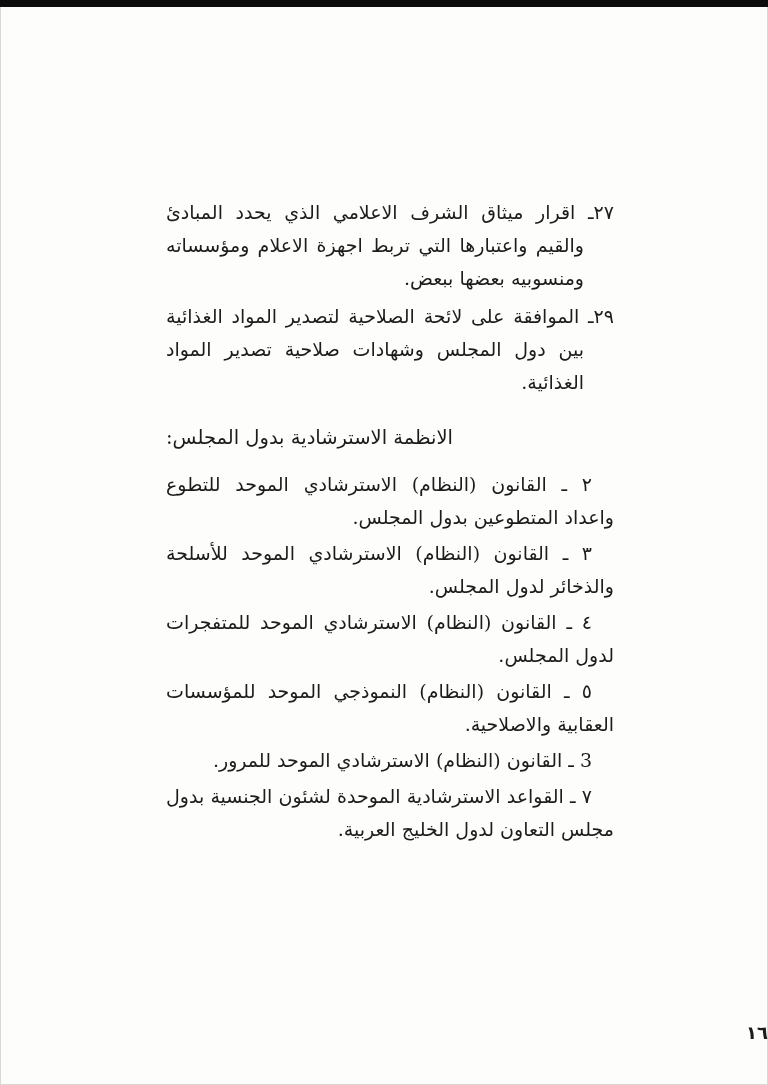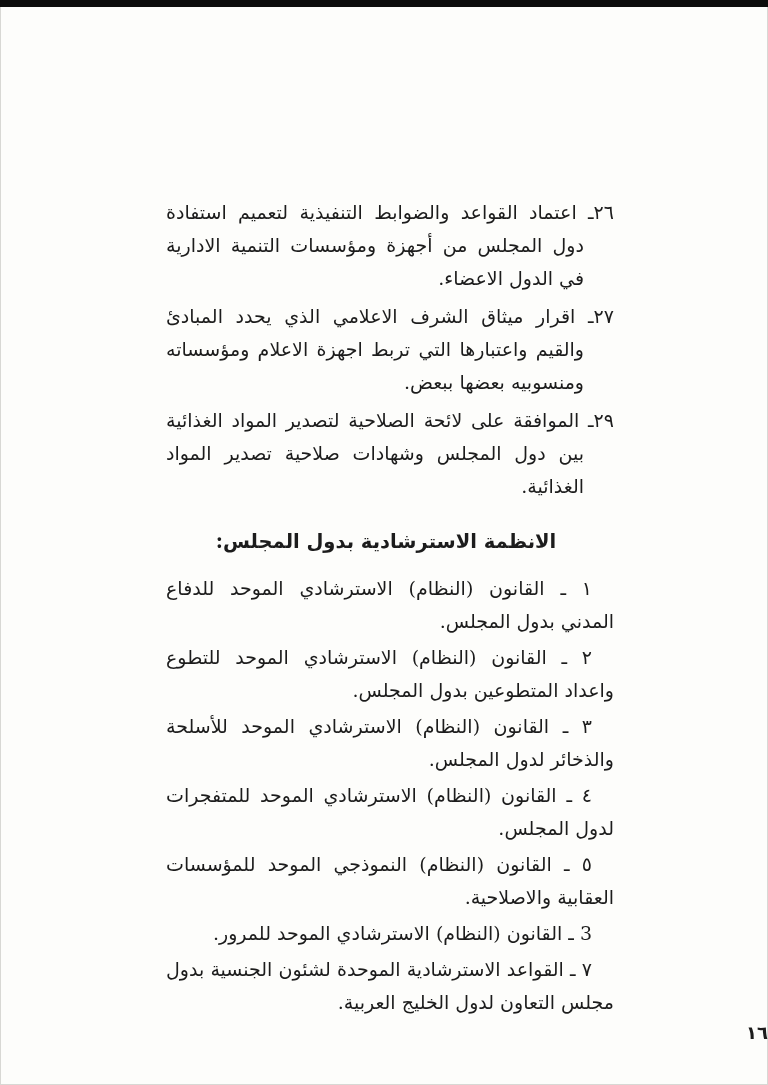--- a/index.html
+++ b/index.html
@@ -38,22 +38,22 @@
   .item {
     margin: 0 0 5px 0;
     text-align: justify;
     
     padding-right: 30px;
     text-indent: -30px;
   }
   .heading {
     margin: 22px 8px 14px 0;
     font-size: 19.5px;
-    font-weight: bold;
-    text-align: center;
+    font-weight: normal;
+    text-align: left;
   }
   .subitem {
     margin: 0 0 3px 0;
     text-align: justify;
     
     text-indent: 22px;
   }
   .page-number {
     position: absolute;
     bottom: 42px;
@@ -67,27 +67,25 @@
 </style>
 </head>
 <body>
 
 <div class="page">
 
   <div class="scan-edge-top"></div>
 
   <div class="content">
 
-    <p class="item">٢٦ـ اعتماد القواعد والضوابط التنفيذية لتعميم استفادة دول المجلس من أجهزة ومؤسسات التنمية الادارية في الدول الاعضاء.</p>
     <p class="item">٢٧ـ اقرار ميثاق الشرف الاعلامي الذي يحدد المبادئ والقيم واعتبارها التي تربط اجهزة الاعلام ومؤسساته ومنسوبيه بعضها ببعض.</p>
     <p class="item">٢٩ـ الموافقة على لائحة الصلاحية لتصدير المواد الغذائية بين دول المجلس وشهادات صلاحية تصدير المواد الغذائية.</p>
 
     <h2 class="heading">الانظمة الاسترشادية بدول المجلس:</h2>
 
-    <p class="subitem">١ ـ القانون (النظام) الاسترشادي الموحد للدفاع المدني بدول المجلس.</p>
     <p class="subitem">٢ ـ القانون (النظام) الاسترشادي الموحد للتطوع واعداد المتطوعين بدول المجلس.</p>
     <p class="subitem">٣ ـ القانون (النظام) الاسترشادي الموحد للأسلحة والذخائر لدول المجلس.</p>
     <p class="subitem">٤ ـ القانون (النظام) الاسترشادي الموحد للمتفجرات لدول المجلس.</p>
     <p class="subitem">٥ ـ القانون (النظام) النموذجي الموحد للمؤسسات العقابية والاصلاحية.</p>
     <p class="subitem">3 ـ القانون (النظام) الاسترشادي الموحد للمرور.</p>
     <p class="subitem">٧ ـ القواعد الاسترشادية الموحدة لشئون الجنسية بدول مجلس التعاون لدول الخليج العربية.</p>
 
   </div>
 
   <div class="page-number">١٦</div>

